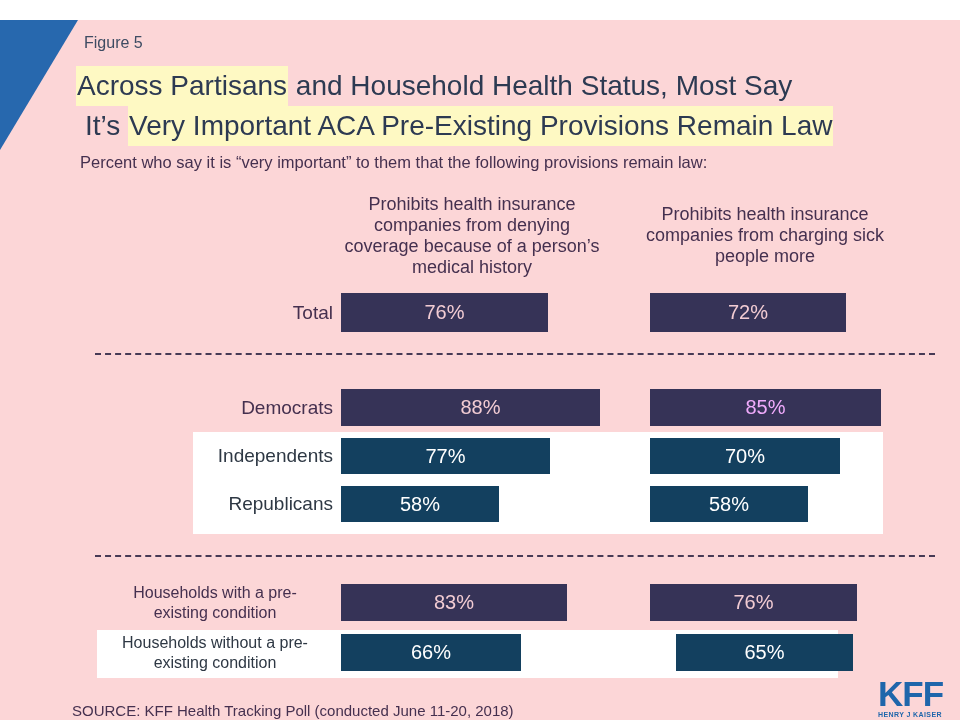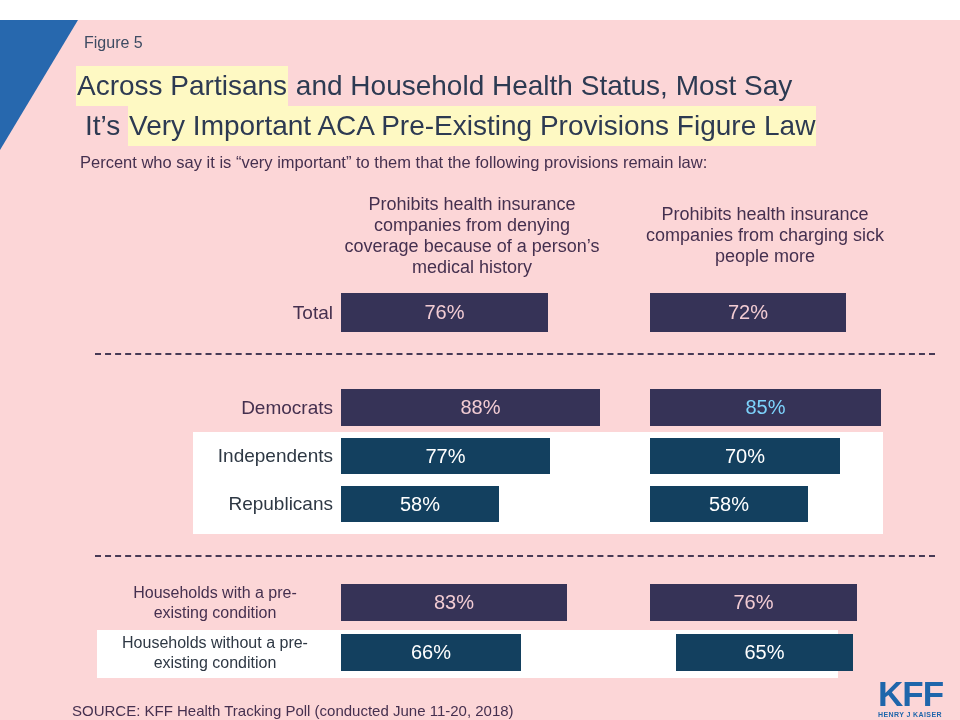--- a/index.html
+++ b/index.html
@@ -55,41 +55,41 @@
 </head>
 <body>
 
 <div class="slide">
   <div class="corner-triangle"></div>
 
   <div class="figure-label">Figure 5</div>
 
   <div class="title">
     <div class="t-line"><span class="hl first">Across Partisans</span><span> and Household Health Status, Most Say</span></div>
-    <div class="t-line"><span>It’s </span><span class="hl">Very Important ACA Pre-Existing Provisions Figure Law</span></div>
+    <div class="t-line"><span>It’s </span><span class="hl">Very Important ACA Pre-Existing Provisions Remain Law</span></div>
   </div>
 
   <div class="subtitle">Percent who say it is “very important” to them that the following provisions remain law:</div>
 
   <div class="col-header h1">Prohibits health insurance companies from denying coverage because of a person’s medical history</div>
   <div class="col-header h2">Prohibits health insurance companies from charging sick people more</div>
 
   <div class="band band1"></div>
   <div class="band band2"></div>
 
   <div class="dash dash1"></div>
   <div class="dash dash2"></div>
 
   <div id="rows">
       <div class="row-label" style="top: 281.5px;">Total</div>
       <div class="bar" style="left: 341px; top: 273px; width: 207px; height: 39px; line-height: 39px; background: rgb(54, 51, 87); color: rgb(242, 204, 211);"><span>76%</span></div>
       <div class="bar" style="left: 650px; top: 273px; width: 196px; height: 39px; line-height: 39px; background: rgb(54, 51, 87); color: rgb(242, 204, 211);"><span>72%</span></div>
       <div class="row-label" style="top: 376.5px;">Democrats</div>
       <div class="bar" style="left: 341px; top: 369px; width: 239px; height: 37px; line-height: 37px; background: rgb(54, 51, 87); color: rgb(242, 204, 211); padding-left: 20px;"><span>88%</span></div>
-      <div class="bar" style="left: 650px; top: 369px; width: 231px; height: 37px; line-height: 37px; background: rgb(54, 51, 87); color: #7dd3fc;"><span>85%</span></div>
+      <div class="bar" style="left: 650px; top: 369px; width: 231px; height: 37px; line-height: 37px; background: rgb(54, 51, 87); color: #f0abfc;"><span>85%</span></div>
       <div class="row-label on-white" style="top: 425px;">Independents</div>
       <div class="bar" style="left: 341px; top: 418px; width: 209px; height: 36px; line-height: 36px; background: rgb(19, 64, 95); color: rgb(255, 255, 255);"><span>77%</span></div>
       <div class="bar" style="left: 650px; top: 418px; width: 190px; height: 36px; line-height: 36px; background: rgb(19, 64, 95); color: rgb(255, 255, 255);"><span>70%</span></div>
       <div class="row-label on-white" style="top: 473px;">Republicans</div>
       <div class="bar" style="left: 341px; top: 466px; width: 158px; height: 36px; line-height: 36px; background: rgb(19, 64, 95); color: rgb(255, 255, 255);"><span>58%</span></div>
       <div class="bar" style="left: 650px; top: 466px; width: 158px; height: 36px; line-height: 36px; background: rgb(19, 64, 95); color: rgb(255, 255, 255);"><span>58%</span></div>
       <div class="row-label two-line" style="top: 562.5px;">Households with a pre-existing condition</div>
       <div class="bar" style="left: 341px; top: 564px; width: 226px; height: 37px; line-height: 37px; background: rgb(54, 51, 87); color: rgb(242, 204, 211);"><span>83%</span></div>
       <div class="bar" style="left: 650px; top: 564px; width: 207px; height: 37px; line-height: 37px; background: rgb(54, 51, 87); color: rgb(242, 204, 211);"><span>76%</span></div>
       <div class="row-label two-line on-white" style="top: 612.5px;">Households without a pre-existing condition</div>

